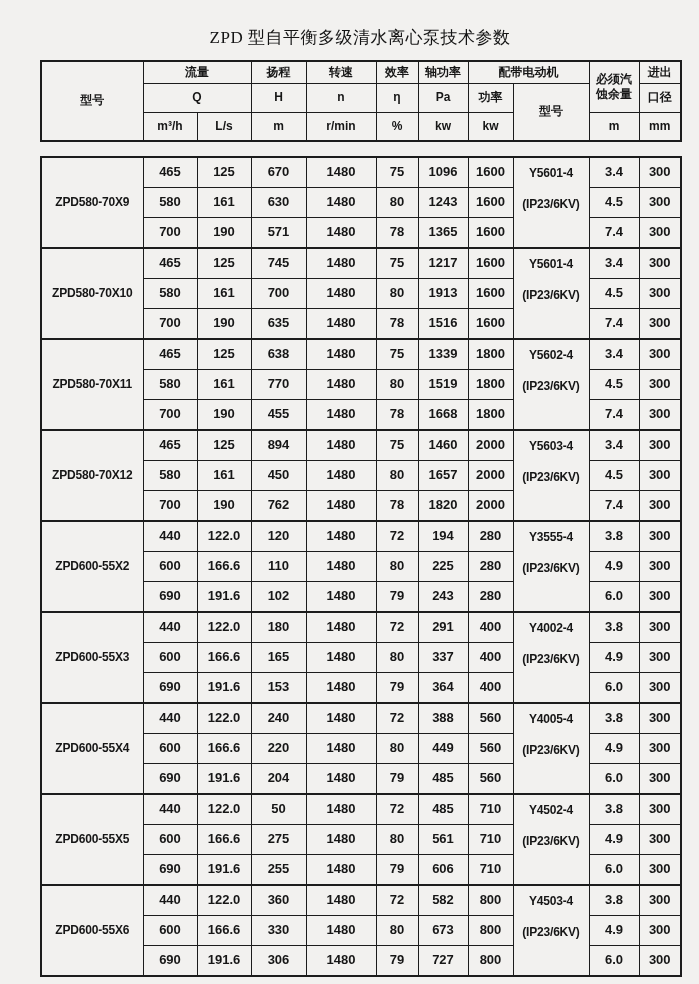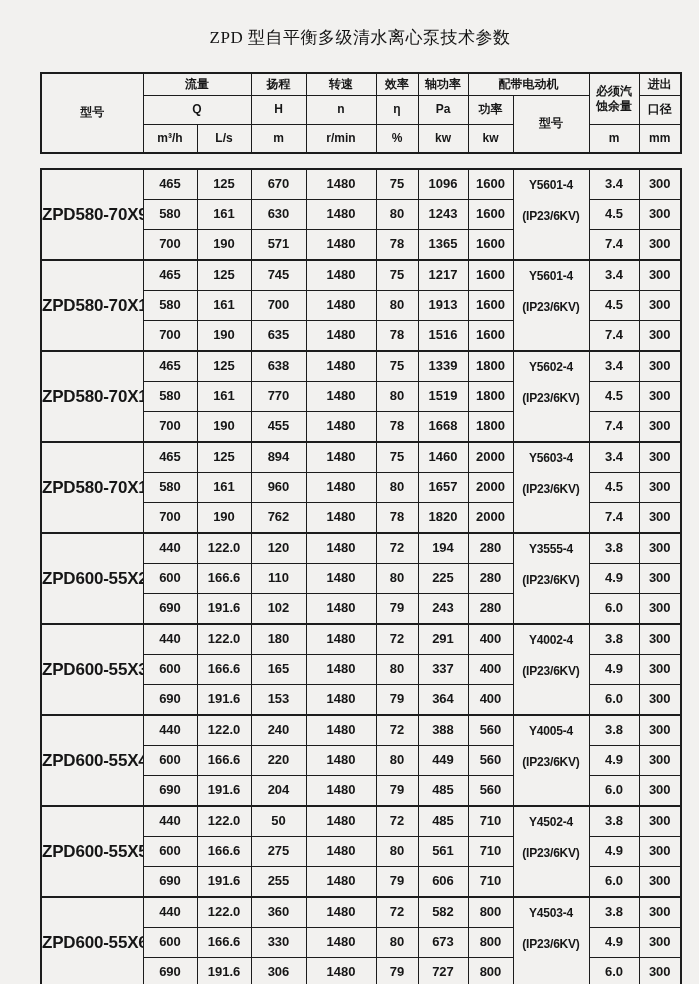--- a/index.html
+++ b/index.html
@@ -17,21 +17,21 @@
     background: #f2f1ef;
     overflow: hidden;
   }
   .doc-title {
     width: 640px;
     text-align: center;
     font-family: "Liberation Serif", "DejaVu Serif", serif;
     font-size: 17px;
     font-weight: 400;
     letter-spacing: 0.5px;
-    margin: 0 0 23px 0;
+    margin: 0 0 11px 0;
     color: #141414;
   }
   table {
     border-collapse: collapse;
     table-layout: fixed;
     width: 640px;
   }
   .spec-header-table, .spec-data-table {
     border: 2px solid #1c1c1c;
   }
@@ -45,21 +45,21 @@
     font-size: 13px;
     line-height: 1.15;
     overflow: hidden;
     white-space: nowrap;
   }
   .spec-header-table .hrow-1 th { height: 21px; }
   .spec-header-table .hrow-2 th { height: 28px; }
   .spec-header-table .hrow-3 th { height: 27px; }
   .spec-header-table th { font-size: 12px; }
   .spec-data-table td { height: 29px; }
-  .model-cell { font-size: 17px; letter-spacing: -0.2px; }
+  .model-cell { font-size: 12px; letter-spacing: -0.2px; }
   .motor-cell {
     vertical-align: top;
     font-size: 12px;
     letter-spacing: -0.2px;
     margin-left: 46px;
   }
   .motor-cell div { height: 31px; line-height: 31px; }
   tr.group-start td { border-top: 2px solid #1c1c1c; }
   .two-line div { line-height: 1.25; }
 </style>
@@ -264,21 +264,21 @@
           <td rowspan="3" class="motor-cell">
             <div>Y5603-4</div>
             <div>(IP23/6KV)</div>
           </td>
           <td>3.4</td>
           <td>300</td>
         </tr>
         <tr>
           <td>580</td>
           <td>161</td>
-          <td>960</td>
+          <td>450</td>
           <td>1480</td>
           <td>80</td>
           <td>1657</td>
           <td>2000</td>
           <td>4.5</td>
           <td>300</td>
         </tr>
         <tr>
           <td>700</td>
           <td>190</td>

